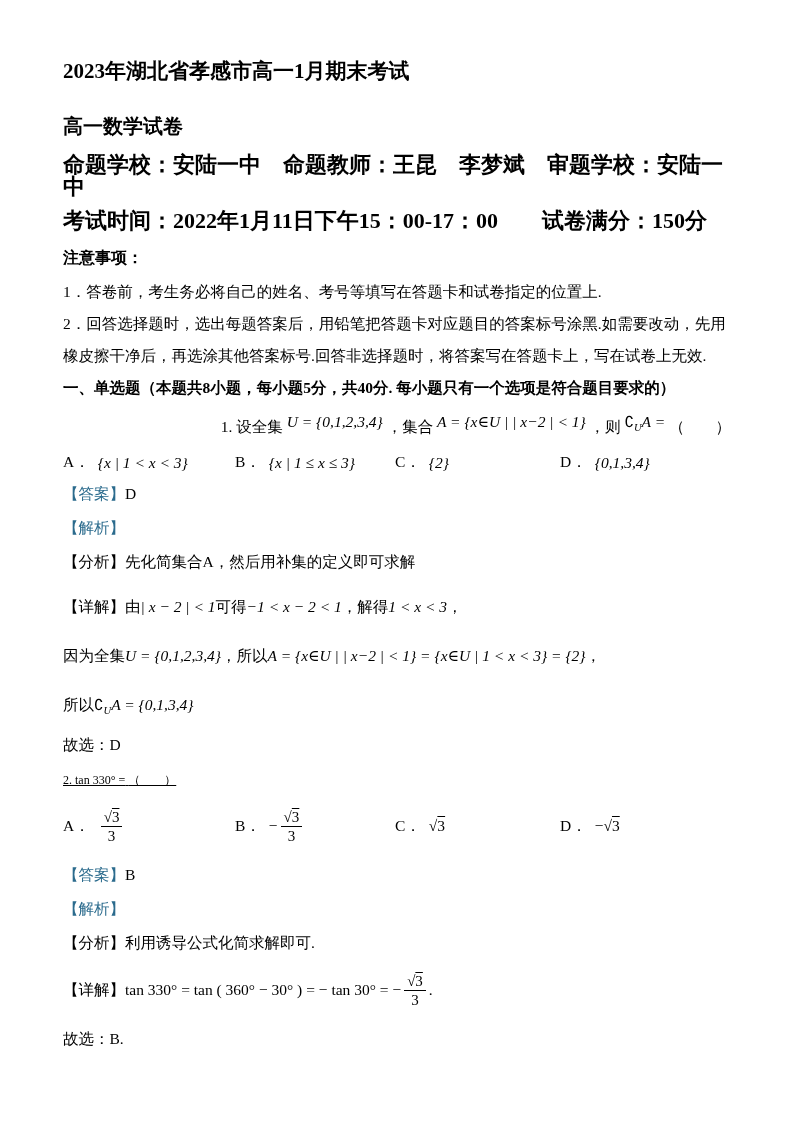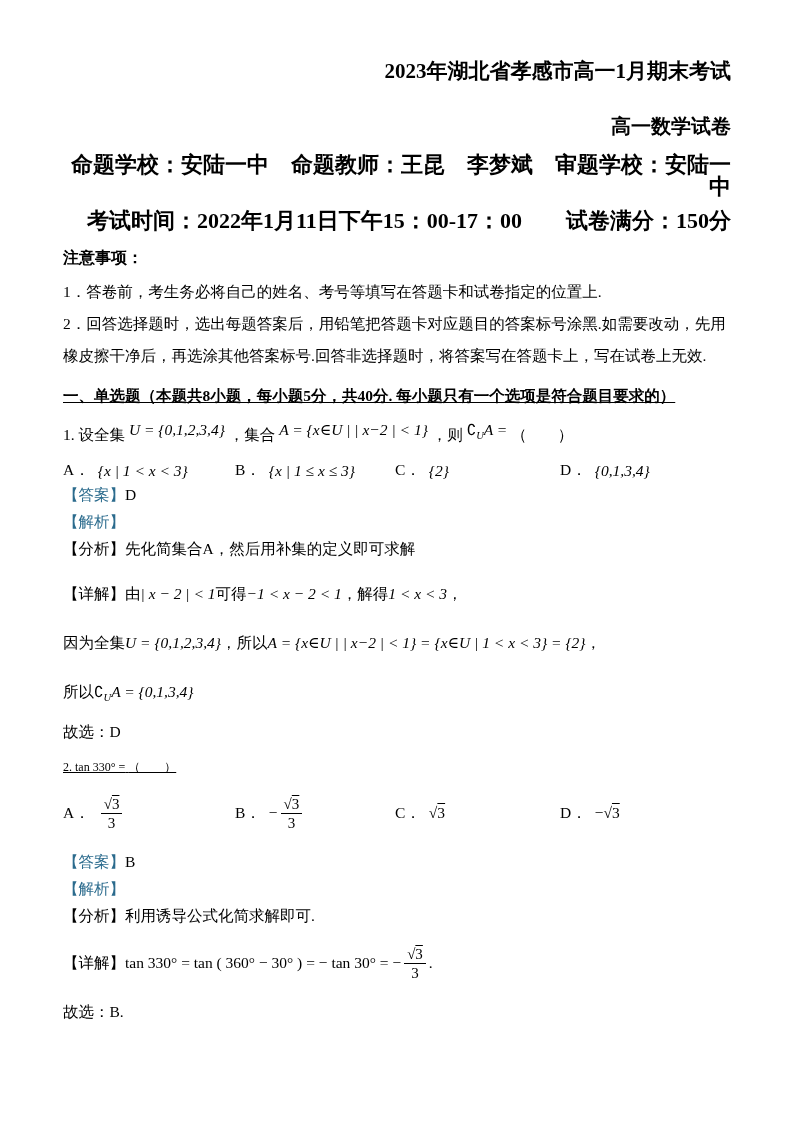--- a/index.html
+++ b/index.html
@@ -1,43 +1,43 @@
 <!DOCTYPE html>
 <html><head>
 <meta charset="utf-8">
 <style>
   html,body{margin:0;padding:0;background:#fff;}
   .page{position:relative;width:794px;height:1123px;background:#fff;overflow:hidden;
         font-family:"Liberation Serif","DejaVu Serif",serif;color:#000;}
   .content{padding:0 63px;}
-  .t-center{text-align:right;}
+  .t-center{text-align:left;}
   .bold{font-weight:bold;}
   .title{font-size:21px;line-height:30px;margin-top:56px;}
   .subtitle{font-size:20px;line-height:28px;margin-top:26px;}
   .meta{font-size:22px;line-height:22px;margin-top:14px;font-weight:bold;}
   .meta2{margin-top:12px;}
   .notice-heading{font-size:16px;line-height:24px;margin-top:14px;font-weight:bold;}
   .body-line{font-size:15.5px;line-height:32px;}
   .item1{margin-top:6px;}
-  .section-heading{margin-top:8px;font-weight:bold;text-decoration:underline;}
-  .stem{margin-top:6px;line-height:34px;}
+  .section-heading{margin-top:0;font-weight:bold;}
+  .stem{margin-top:6px;line-height:34px;text-align:right;}
   .m{font-style:italic;font-family:"Liberation Serif","DejaVu Serif","DejaVu Sans",serif;}
   .fm{font-style:normal;font-family:"Liberation Serif","DejaVu Serif","DejaVu Sans",serif;}
   .raise{position:relative;top:-5px;display:inline-block;}
   .comp{font-family:"DejaVu Sans","DejaVu Serif",sans-serif;font-style:normal;font-size:15px;}
   .msub{font-size:10.5px;position:relative;top:4px;font-style:italic;}
   .opts{display:flex;align-items:center;margin-top:6px;font-size:15.5px;}
   .opts.tall{margin-top:6px;min-height:52px;}
   .opt{display:flex;align-items:center;}
   .opt .lbl{margin-right:8px;font-style:normal;}
   .opt-1{width:172px;}
   .opt-2{width:160px;}
   .opt-3{width:165px;}
   .opt-4{flex:1;}
-  .tagline{margin-top:1px;font-size:15.5px;line-height:26px;}
+  .tagline{margin-top:8px;font-size:15.5px;line-height:26px;}
   .tag{letter-spacing:0;}
   .tag.teal{color:#2b6b8d;}
   .detail{margin-top:15px;font-size:15.5px;line-height:34px;}
   .frac{display:inline-flex;flex-direction:column;align-items:center;vertical-align:middle;
         margin:0 3px;font-size:15px;line-height:1.2;font-style:normal;}
   .frac .num{border-bottom:1px solid #000;padding:0 3px;}
   .frac .den{padding:0 3px;}
   .ovl{text-decoration:overline;}
   .sqrt{font-style:normal;}
   .concl{margin-top:8px;font-size:15.5px;line-height:26px;}

